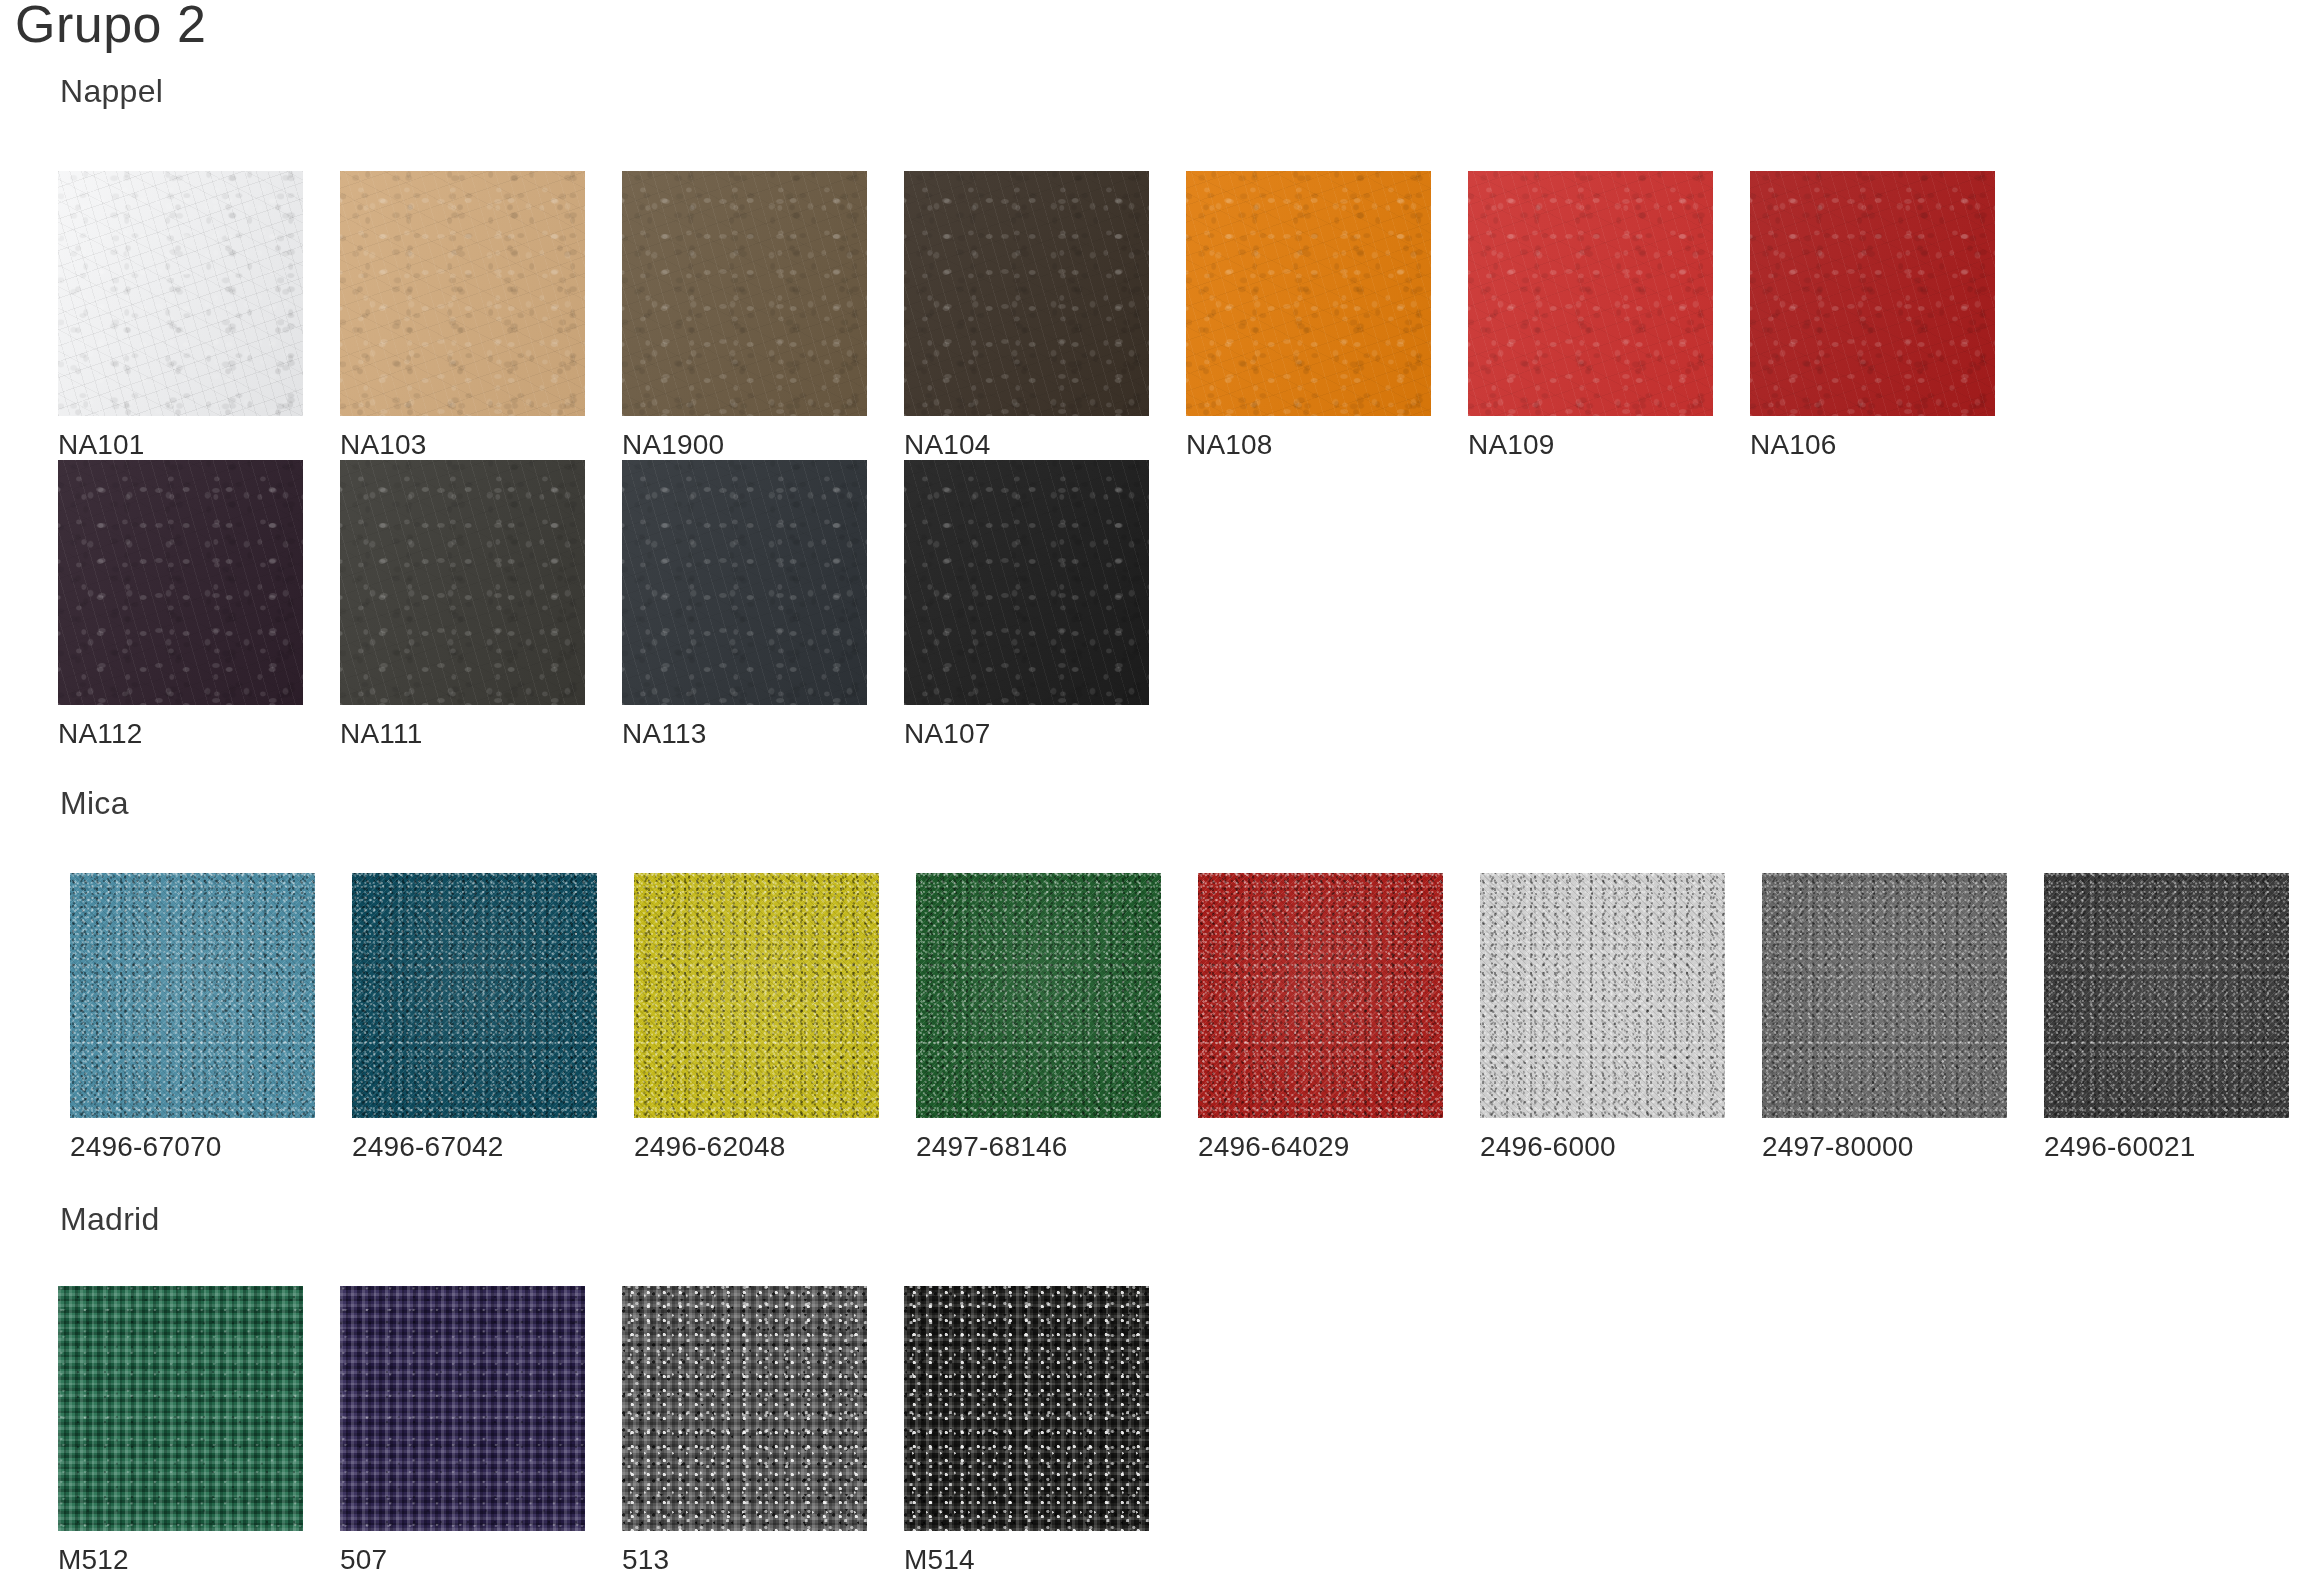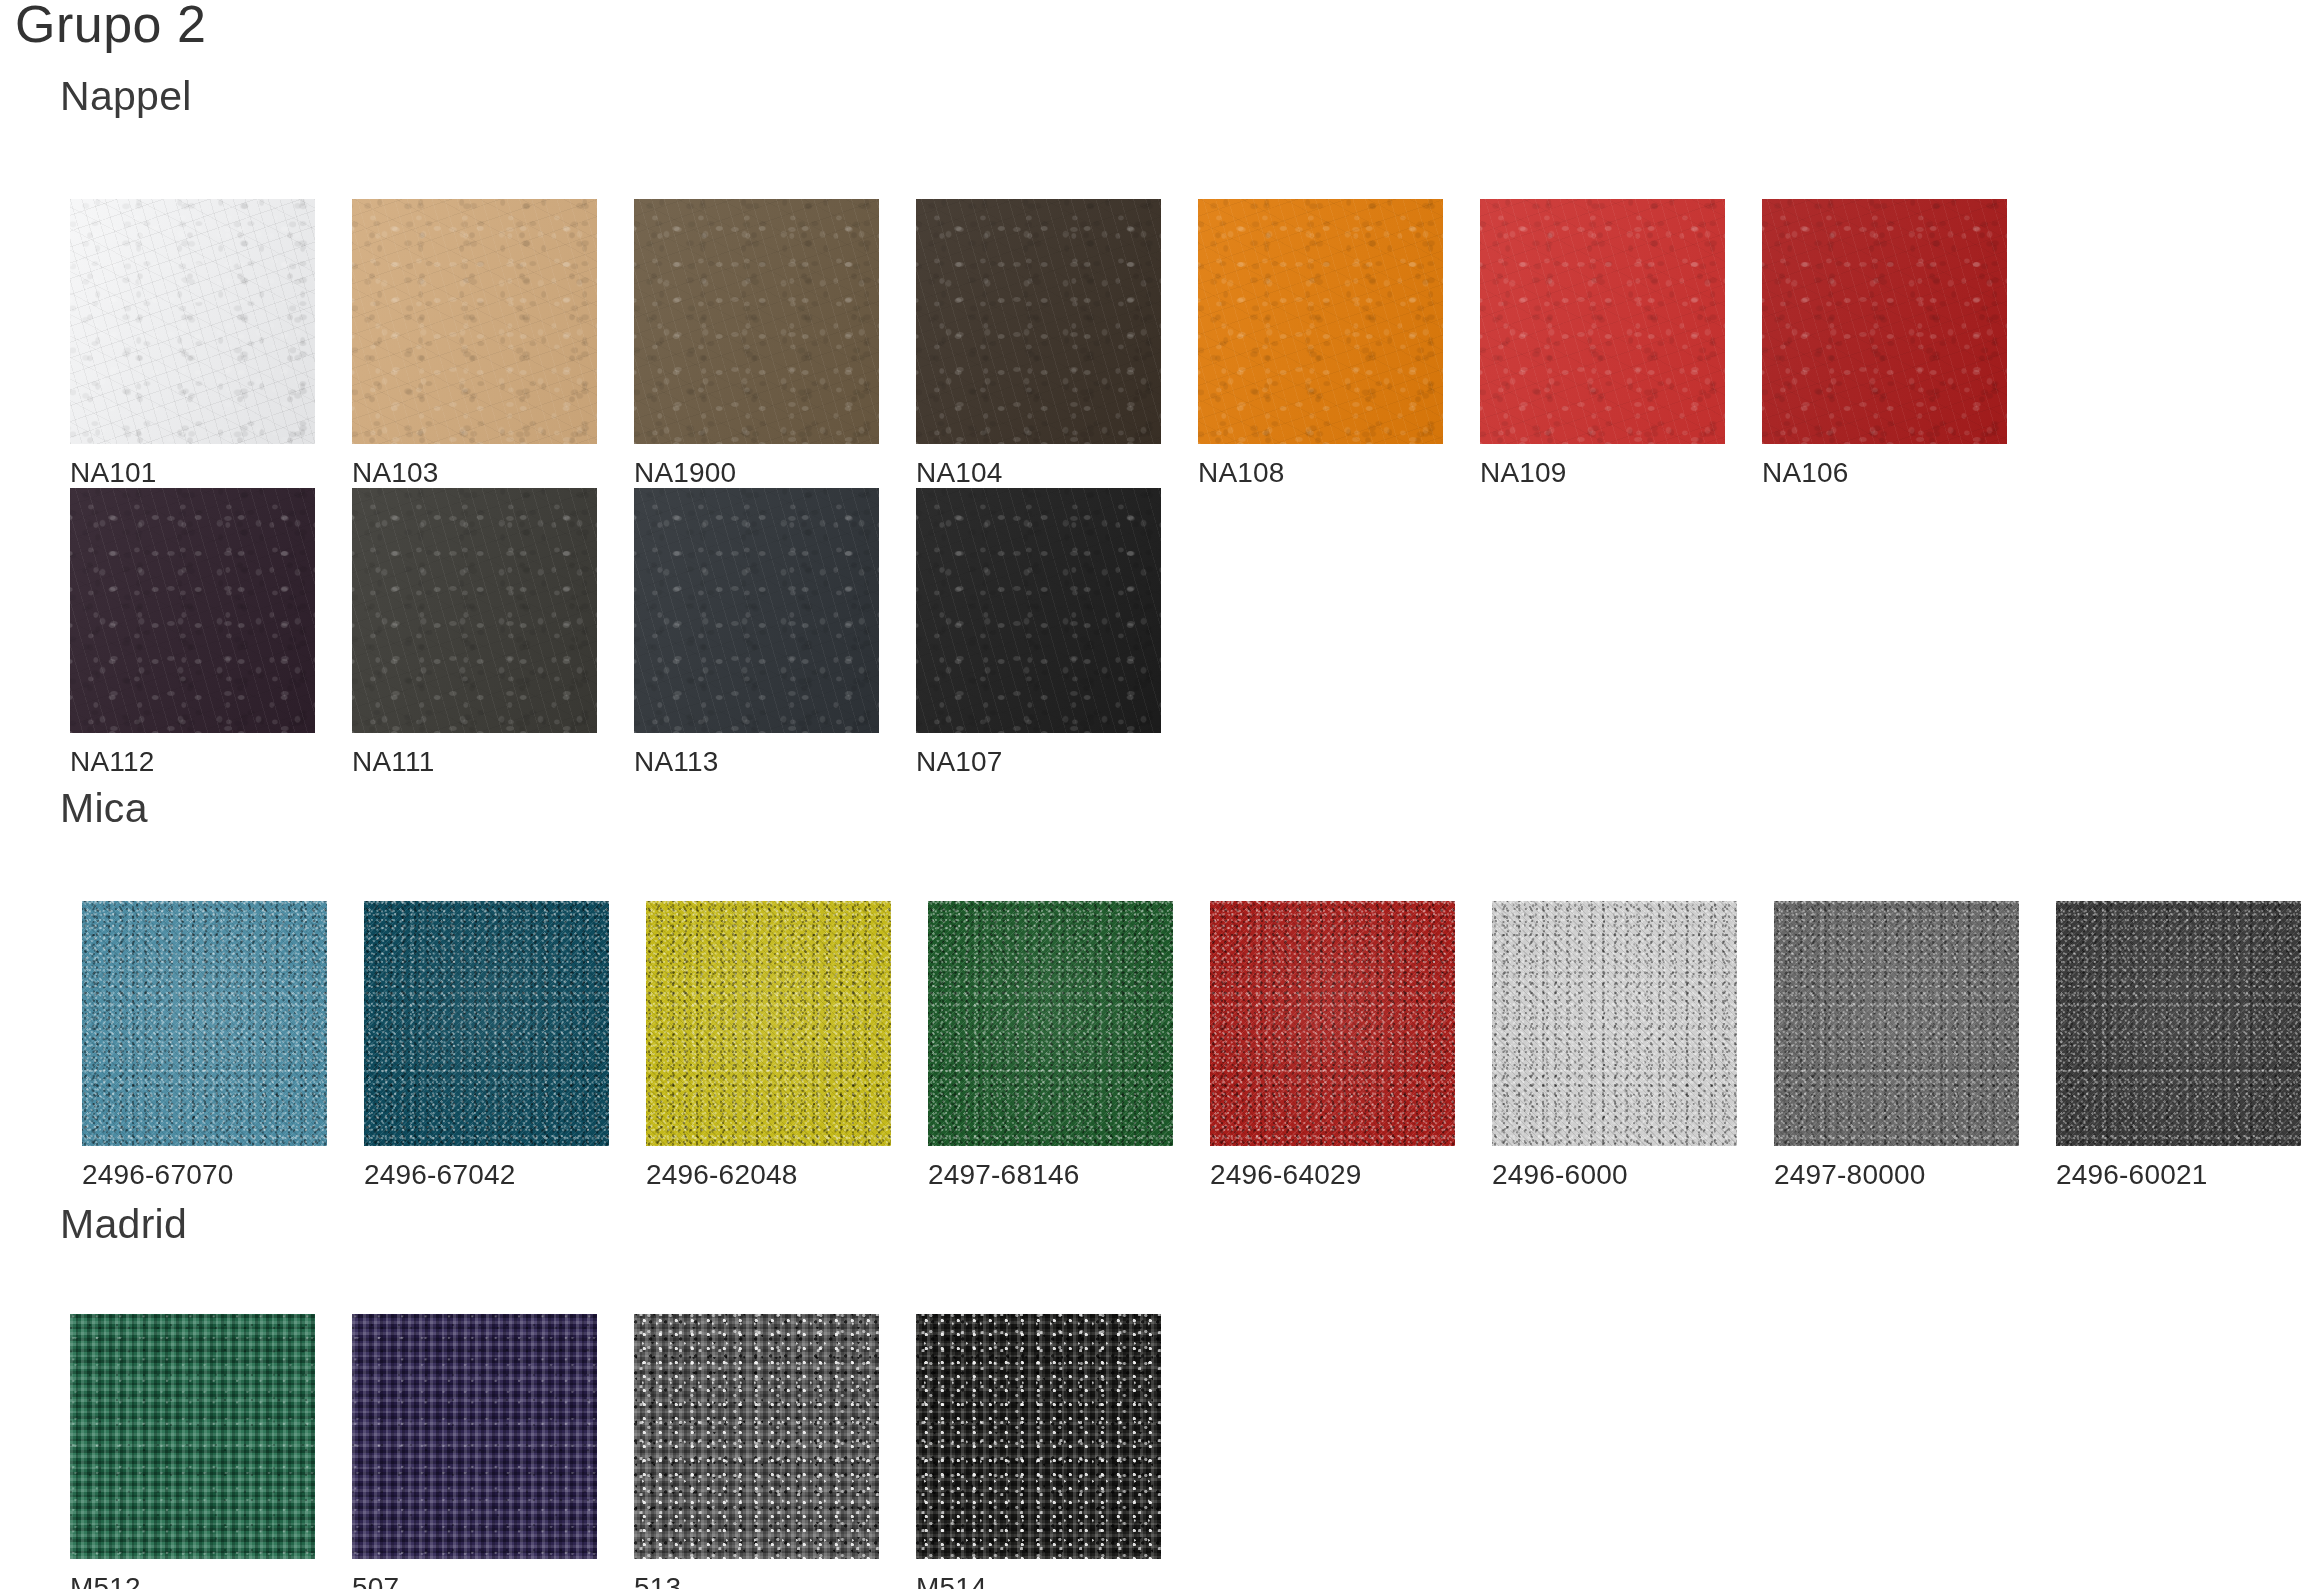--- a/index.html
+++ b/index.html
@@ -23,34 +23,33 @@
     top: -5.6px;
     font-size: 52px;
     font-weight: 400;
     letter-spacing: 0.5px;
     color: #333333;
     white-space: nowrap;
   }
   .group-heading {
     position: absolute;
     left: 60px;
-    font-size: 41px;
+    font-size: 32px;
     font-weight: 400;
     letter-spacing: 0.3px;
     color: #3a3a3a;
     white-space: nowrap;
   }
 
   
   .swatch-row {
     position: absolute;
-    left: 70px;
+    left: 58px;
     display: flex;
     gap: 37px;
-    margin-top: 28px;
   }
   .swatch-cell {
     width: 245px;
   }
   .swatch-chip {
     width: 245px;
     height: 245px;
     position: relative;
     overflow: hidden;
     background-repeat: repeat;

